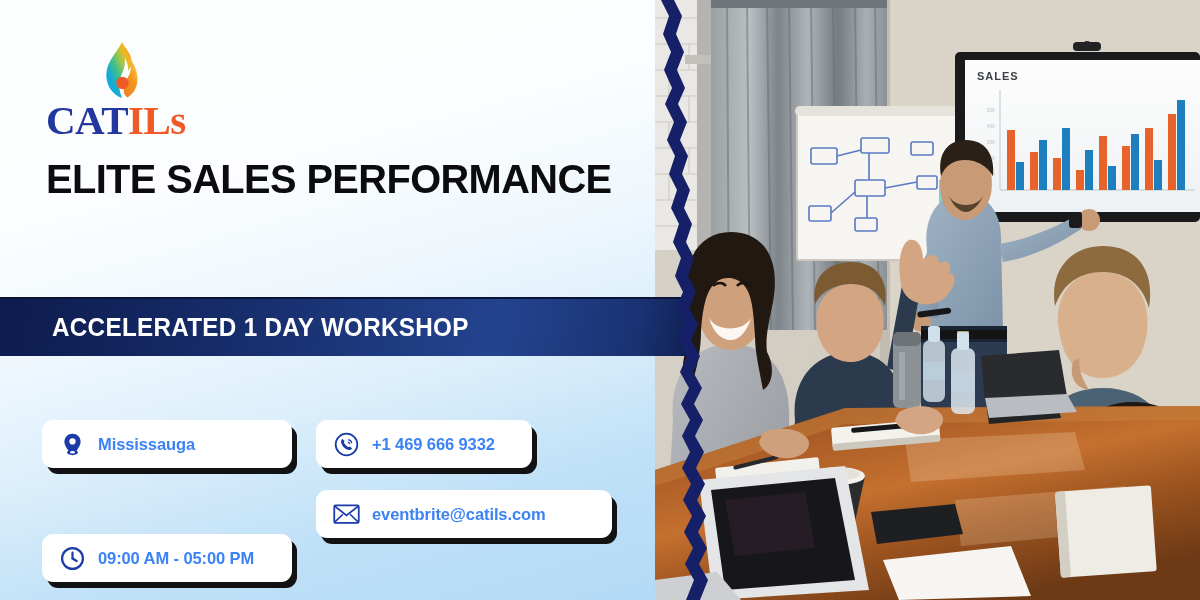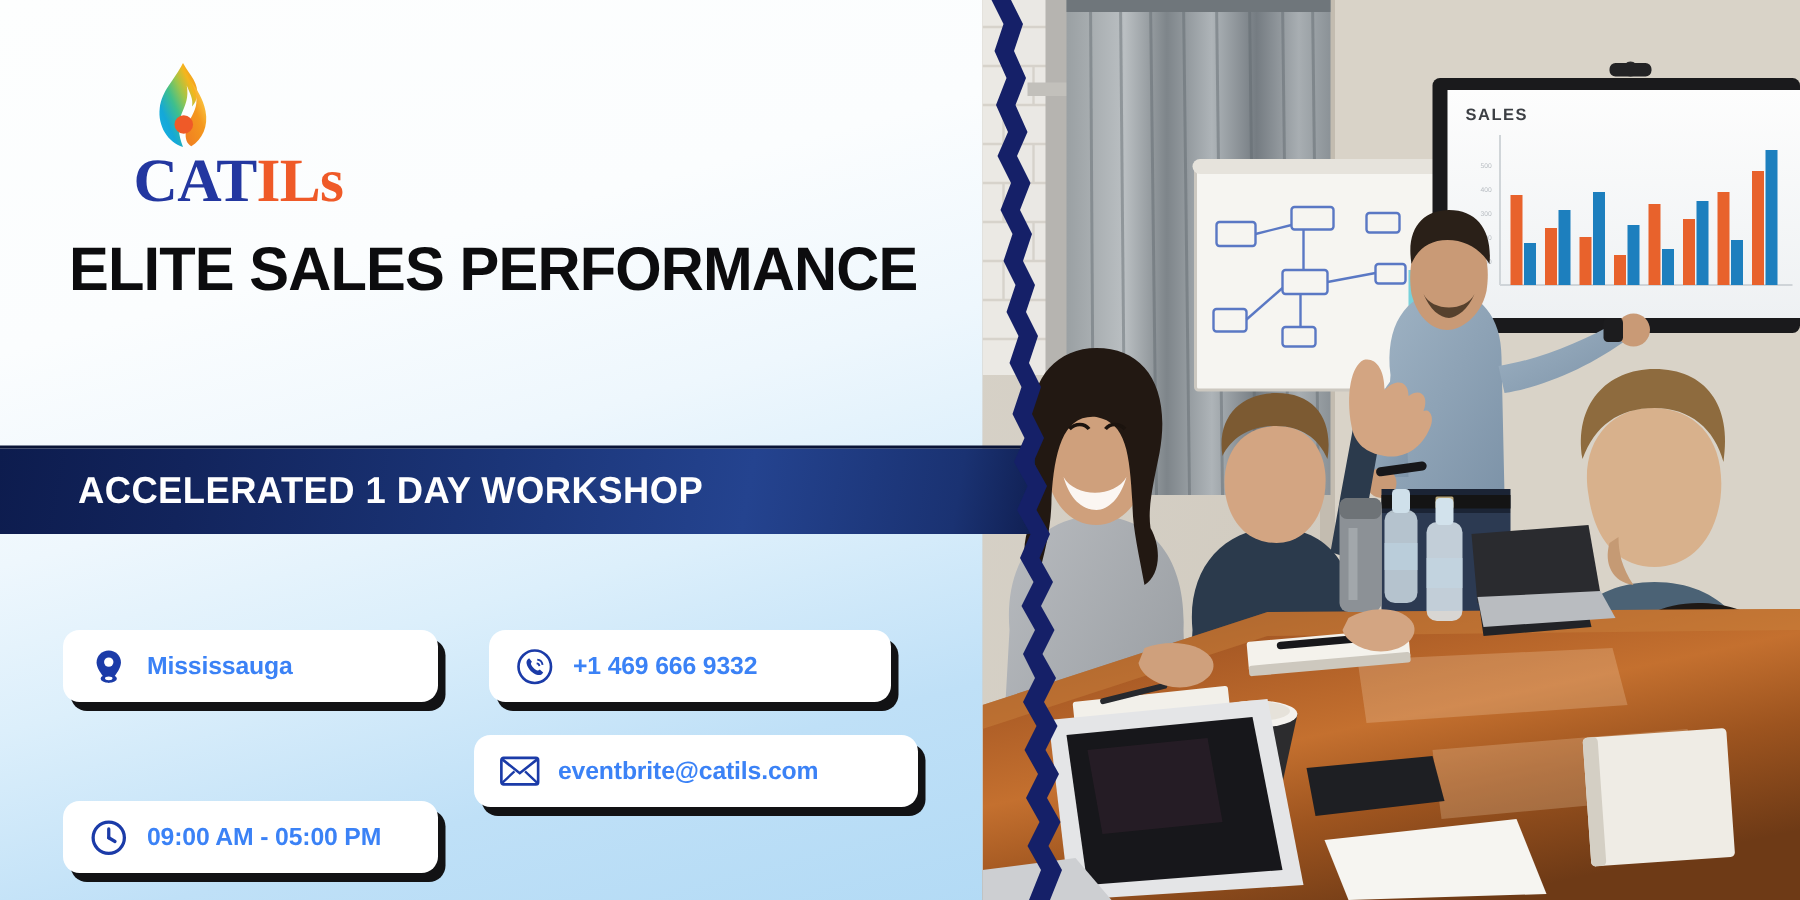--- a/index.html
+++ b/index.html
@@ -43,21 +43,21 @@
   .logo-word {
     position: absolute;
     left: 0; top: 56px;
     width: 165px;
     font-family: "Liberation Serif", serif;
     font-size: 41px;
     font-weight: 700;
     letter-spacing: -0.5px;
     white-space: nowrap;
   }
-  .logo-cat { color: #2337a0; margin-left: 43px; }
+  .logo-cat { color: #2337a0; }
   .logo-ils { color: #ef5a28; }
 
   .headline {
     position: absolute;
     left: 46px; top: 156px;
     width: 600px;
     font-size: 41px;
     font-weight: 700;
     letter-spacing: -0.6px;
     color: #0c0c0e;
@@ -113,21 +113,21 @@
   }
   .pill-text {
     font-size: 16.5px;
     font-weight: 600;
     color: #3b82f6;
     letter-spacing: -0.1px;
     white-space: nowrap;
   }
 
   #pill-location { left: 42px; top: 420px; width: 250px; }
-  #pill-phone    { left: 316px; top: 420px; width: 268px; margin-left: 10px; }
+  #pill-phone    { left: 316px; top: 420px; width: 216px; }
   #pill-time     { left: 42px; top: 490px; width: 250px; margin-top: 44px; }
   #pill-email    { left: 316px; top: 490px; width: 296px; }
 
   
   .photo {
     position: absolute;
     left: 655px; top: 0;
     width: 545px; height: 600px;
     overflow: hidden;
     background: #cfc9bf;

